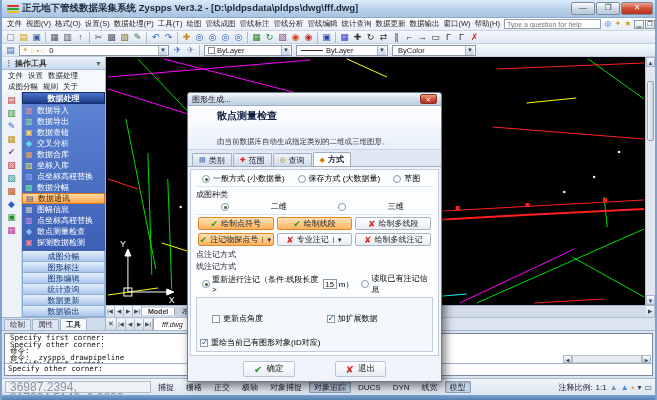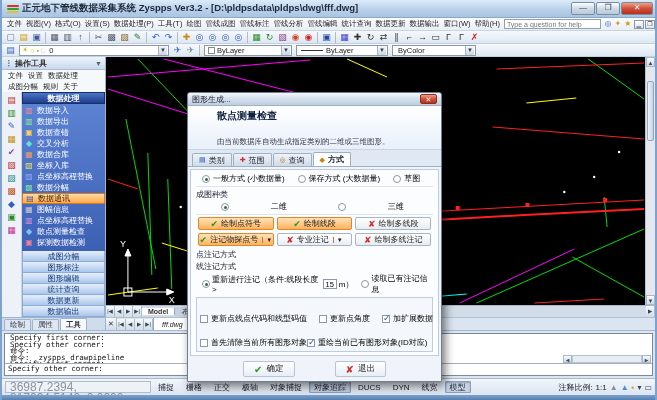--- a/index.html
+++ b/index.html
@@ -602,38 +602,30 @@
       <div id="line-note-row">
         <span class="radio sel"></span>
         <span>重新进行注记（条件:线段长度 &gt;</span>
         <input id="len-input" value="15" style="">
         <span>m）</span>
         <span class="radio" style="margin-left:6px"></span>
         <span>读取已有注记信息</span>
       </div>
       <div id="opt-box">
         <div class="opt-row" id="opt-row1">
-            <span class="check-row" style="margin: 0px; flex: 1.7 1 0%;">
-              <span class="cb"></span>
-              <span class="clabel">更新点线点代码和线型码值</span>
-            </span>
             <span class="check-row" style="margin: 12px; flex: 1 1 0%;">
               <span class="cb"></span>
               <span class="clabel">更新点角度</span>
             </span>
             <span class="check-row" style="margin: 0px; flex: 1 1 0%;">
               <span class="cb on"></span>
               <span class="clabel">加扩展数据</span>
             </span>
           </div>
         <div class="opt-row" id="opt-row2">
-            <span class="check-row" style="margin: 0px; flex: 1.35 1 0%;">
-              <span class="cb"></span>
-              <span class="clabel">首先清除当前所有图形对象</span>
-            </span>
             <span class="check-row" style="margin: 0px; flex: 1.65 1 0%;">
               <span class="cb on"></span>
               <span class="clabel">重绘当前已有图形对象(ID对应)</span>
             </span>
           </div>
       </div>
     </div>
     <div id="dlg-buttons">
       <div class="dlg-btn">
         <span class="gck">✔</span>

